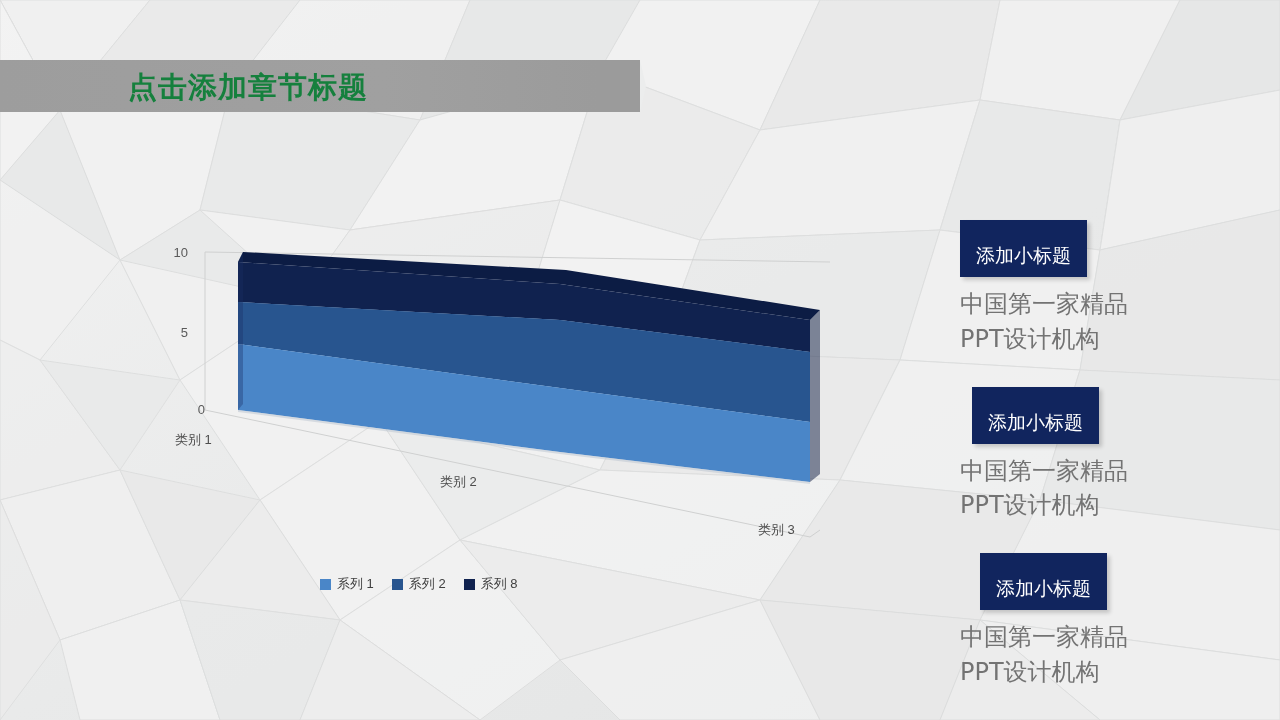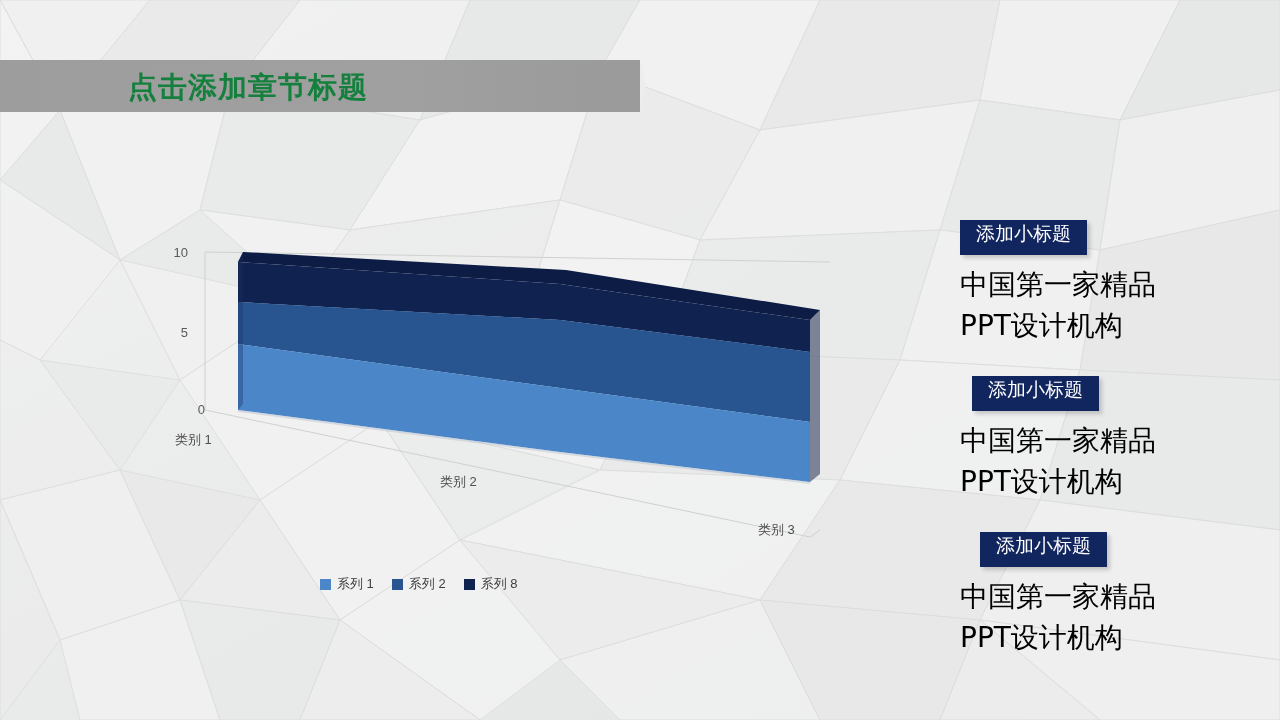--- a/index.html
+++ b/index.html
@@ -31,28 +31,28 @@
     position:absolute;left:320px;top:575px;display:flex;align-items:center;gap:18px;
   }
   .legend-item{display:flex;align-items:center;gap:6px;font-size:13px;color:#404040;}
   .swatch{width:11px;height:11px;display:inline-block;}
   
   .side{position:absolute;left:960px;top:220px;width:300px;}
   .blk{margin-bottom:30px;}
   .blk-head{
     display:inline-block;
     background:#11255e;color:#fff;font-size:19px;
-    padding:1px 16px 8px 16px;
+    padding:23px 16px 8px 16px;
     box-shadow:3px 3px 4px rgba(0,0,0,.18);
     font-family:"DejaVu Sans","Liberation Sans",sans-serif;
   }
   .blk-head.indent1{margin-left:12px;}
   .blk-head.indent2{margin-left:20px;}
   .blk-body{
-    margin-top:10px;font-size:28px;color:#000000;line-height:1.45;
+    margin-top:10px;font-size:24px;color:#737373;line-height:1.45;
     font-family:"DejaVu Sans","Liberation Sans",sans-serif;
   }
   .blk-body div{white-space:nowrap;}
 </style>
 </head>
 <body>
 
 <svg id="bg" viewBox="0 0 1280 720" preserveAspectRatio="none">
   <defs>
     <linearGradient id="bgg" x1="0" y1="0" x2="1" y2="1">

